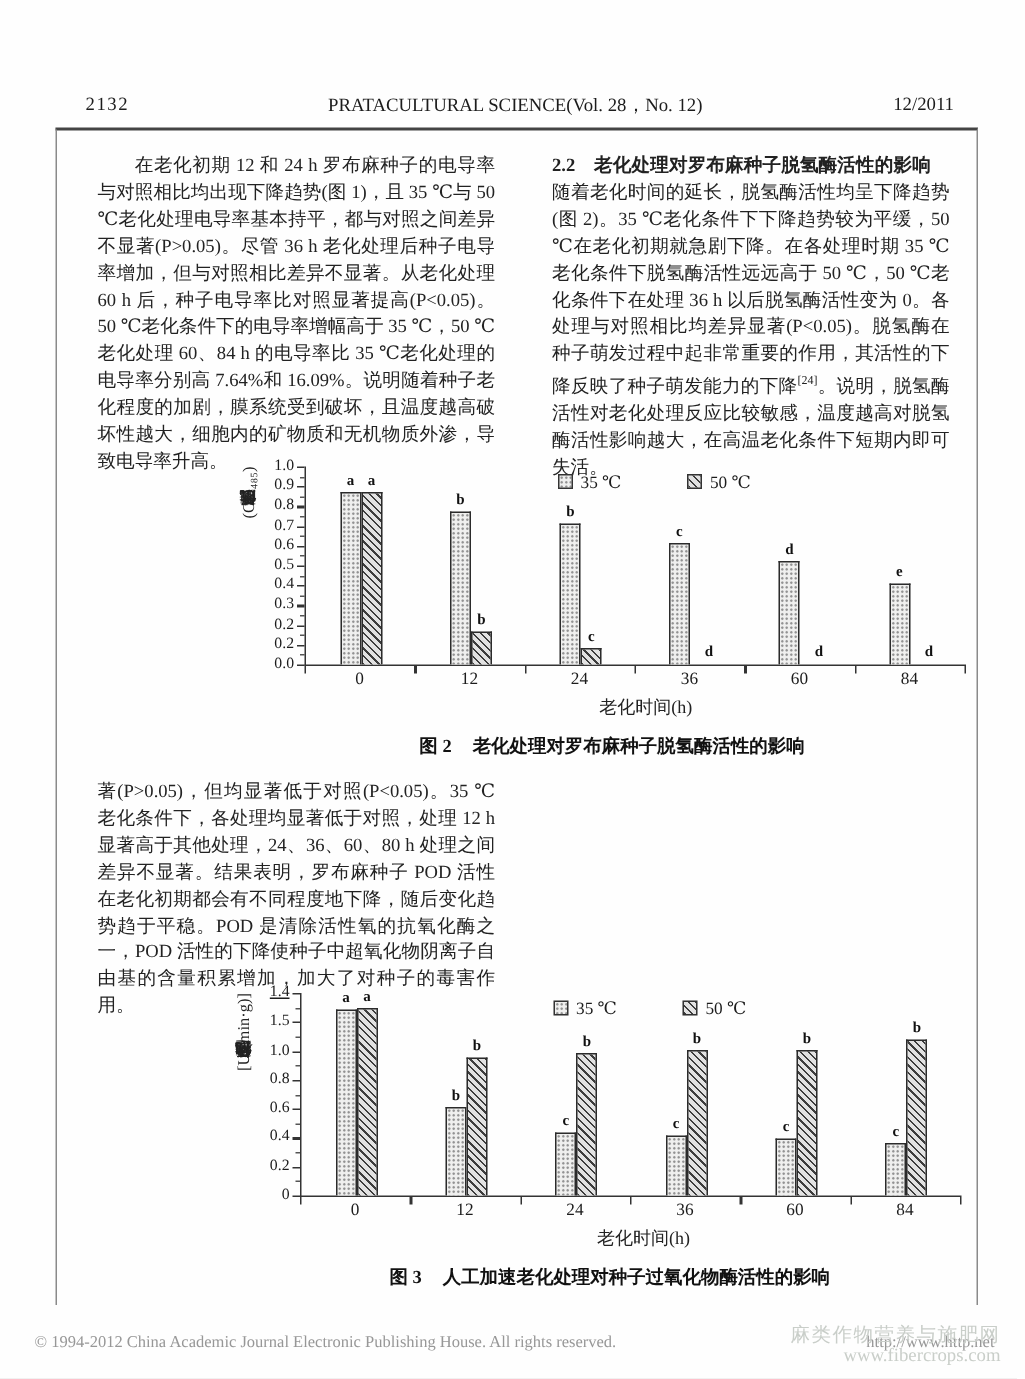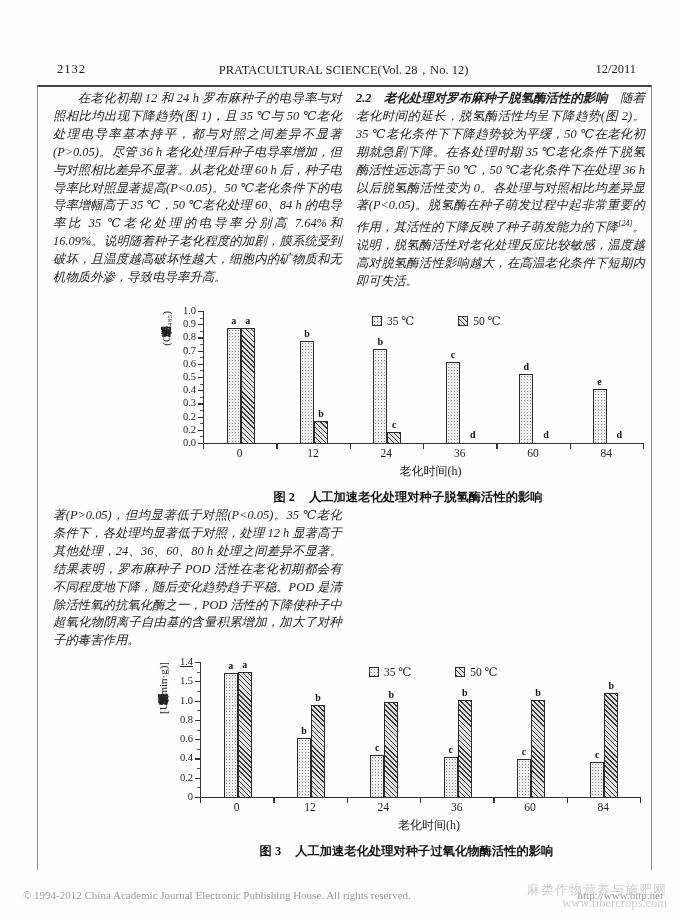--- a/index.html
+++ b/index.html
@@ -11,21 +11,21 @@
   
   .header{position:absolute;top:62px;left:37px;width:613px;height:20px;font-size:12.5px;}
   .header .pageno{position:absolute;left:20px;top:0;letter-spacing:1px;}
   .header .journal{position:absolute;left:50%;transform:translateX(-50%);top:0;white-space:nowrap;}
   .header .issue{position:absolute;right:14px;top:0;}
   
   .cols{position:absolute;left:53px;width:592px;display:flex;gap:14px;}
   #block1{top:90px;}
   #block2{top:507px;}
   .col{width:289px;font-size:12.4px;line-height:17.9px;text-align:justify;color:#222;}
-  .col p{margin:0;font-style:italic;}
+  .col p{margin:12px;}
   .indent{text-indent:2em;}
   .h{font-weight:bold;}
   sup{font-size:8px;}
   
   .chart{position:absolute;}
   #chart1{top:311px;left:158px;width:500px;}
   #chart2{top:662px;left:155px;width:503px;}
   .crow{display:flex;align-items:flex-start;}
   .ylab{writing-mode:vertical-rl;transform:rotate(180deg);font-size:11px;width:17px;
         display:flex;align-items:center;justify-content:center;color:#222;}
@@ -201,21 +201,21 @@
             <div class="xcat" style="left: 0px; width: 73.3333px;">0</div>
             <div class="xcat" style="left: 73.3333px; width: 73.3333px;">12</div>
             <div class="xcat" style="left: 146.667px; width: 73.3333px;">24</div>
             <div class="xcat" style="left: 220px; width: 73.3333px;">36</div>
             <div class="xcat" style="left: 293.333px; width: 73.3333px;">60</div>
             <div class="xcat" style="left: 366.667px; width: 73.3333px;">84</div>
           </div>
         <div class="xlab">老化时间(h)</div>
       </div>
     </div>
-    <div class="caption"><span class="figno">图 2</span><span>人工加速老化处理对种子脱氢酶活性的影响</span></div>
+    <div class="caption"><span class="figno">图 2</span><span>老化处理对罗布麻种子脱氢酶活性的影响</span></div>
   </div>
 
   <div class="cols" id="block2">
     <div class="col">
       <p>著(P&gt;0.05)，但均显著低于对照(P&lt;0.05)。35 ℃老化条件下，各处理均显著低于对照，处理 12 h 显著高于其他处理，24、36、60、80 h 处理之间差异不显著。结果表明，罗布麻种子 POD 活性在老化初期都会有不同程度地下降，随后变化趋势趋于平稳。POD 是清除活性氧的抗氧化酶之一，POD 活性的下降使种子中超氧化物阴离子自由基的含量积累增加，加大了对种子的毒害作用。</p>
     </div>
   </div>
 
   <div class="chart" id="chart2">
     <div class="crow">

